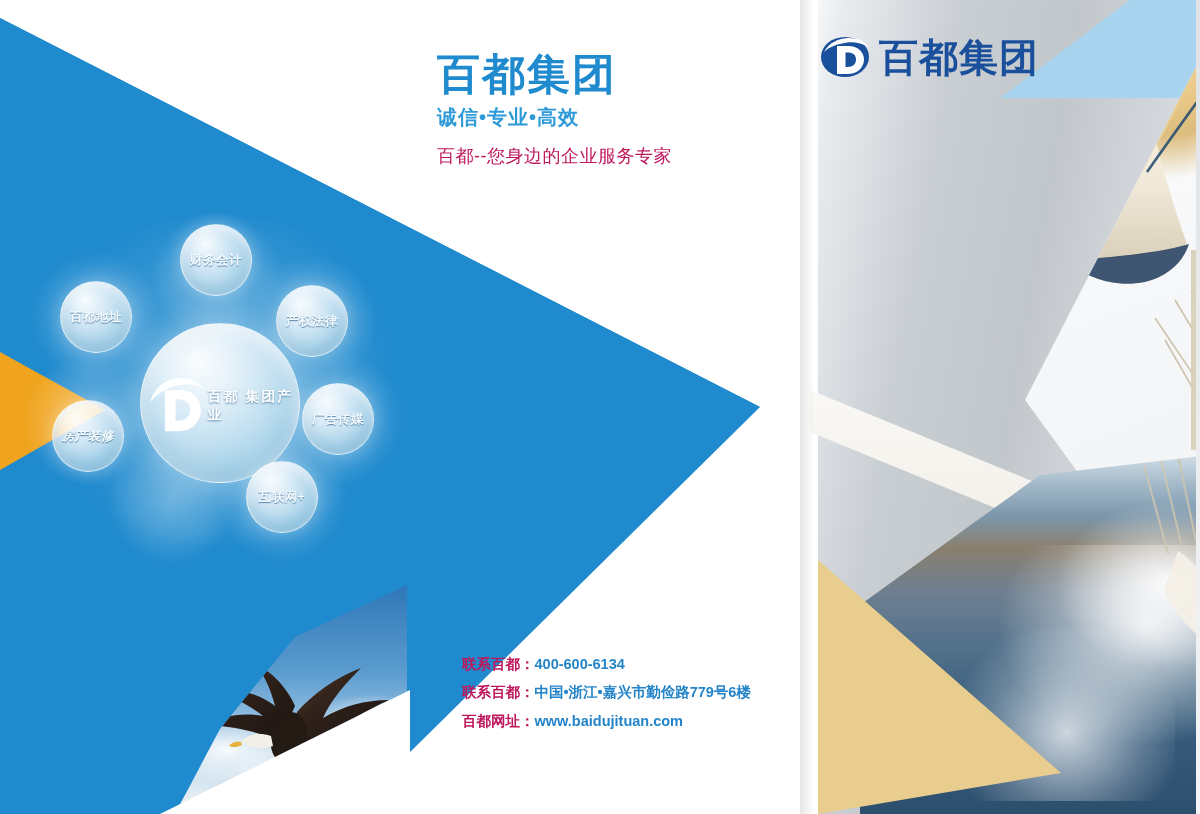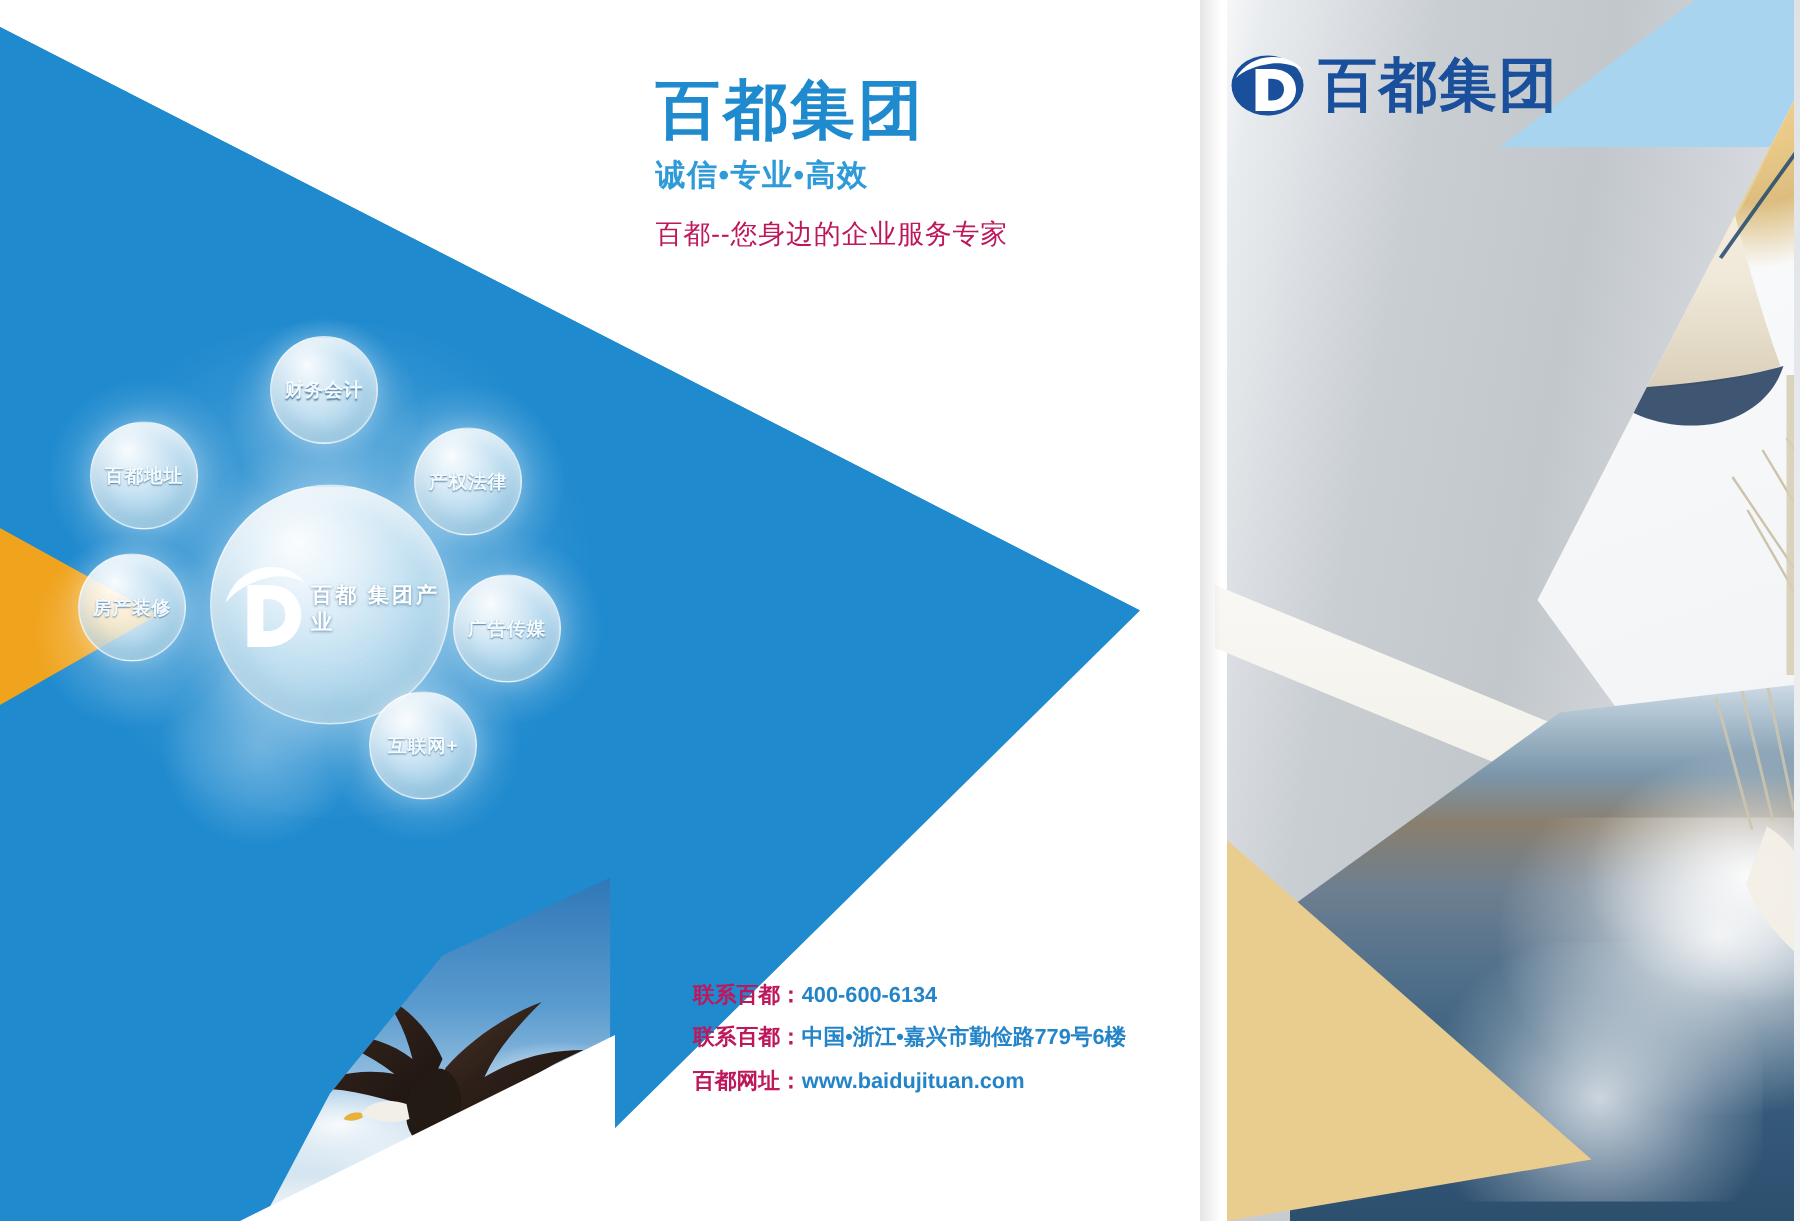--- a/index.html
+++ b/index.html
@@ -241,21 +241,21 @@
 
       <div class="bub bub-sm" style="left:272px; top:168px;">
         <span>广告传媒</span>
       </div>
 
       <div class="bub bub-sm" style="left:216px; top:246px;">
         <span>互联网+</span>
       </div>
 
 
-      <div class="bub bub-sm" style="left:22px; top:154px;">
+      <div class="bub bub-sm" style="left:22px; top:185px;font-style:italic;">
         <span>房产装修</span>
       </div>
 
       <div class="bub bub-sm" style="left:30px; top:66px;">
         <span>百都地址</span>
       </div>
     </div>
 
     <div class="headline">
       <div class="h-title">百都集团</div>

